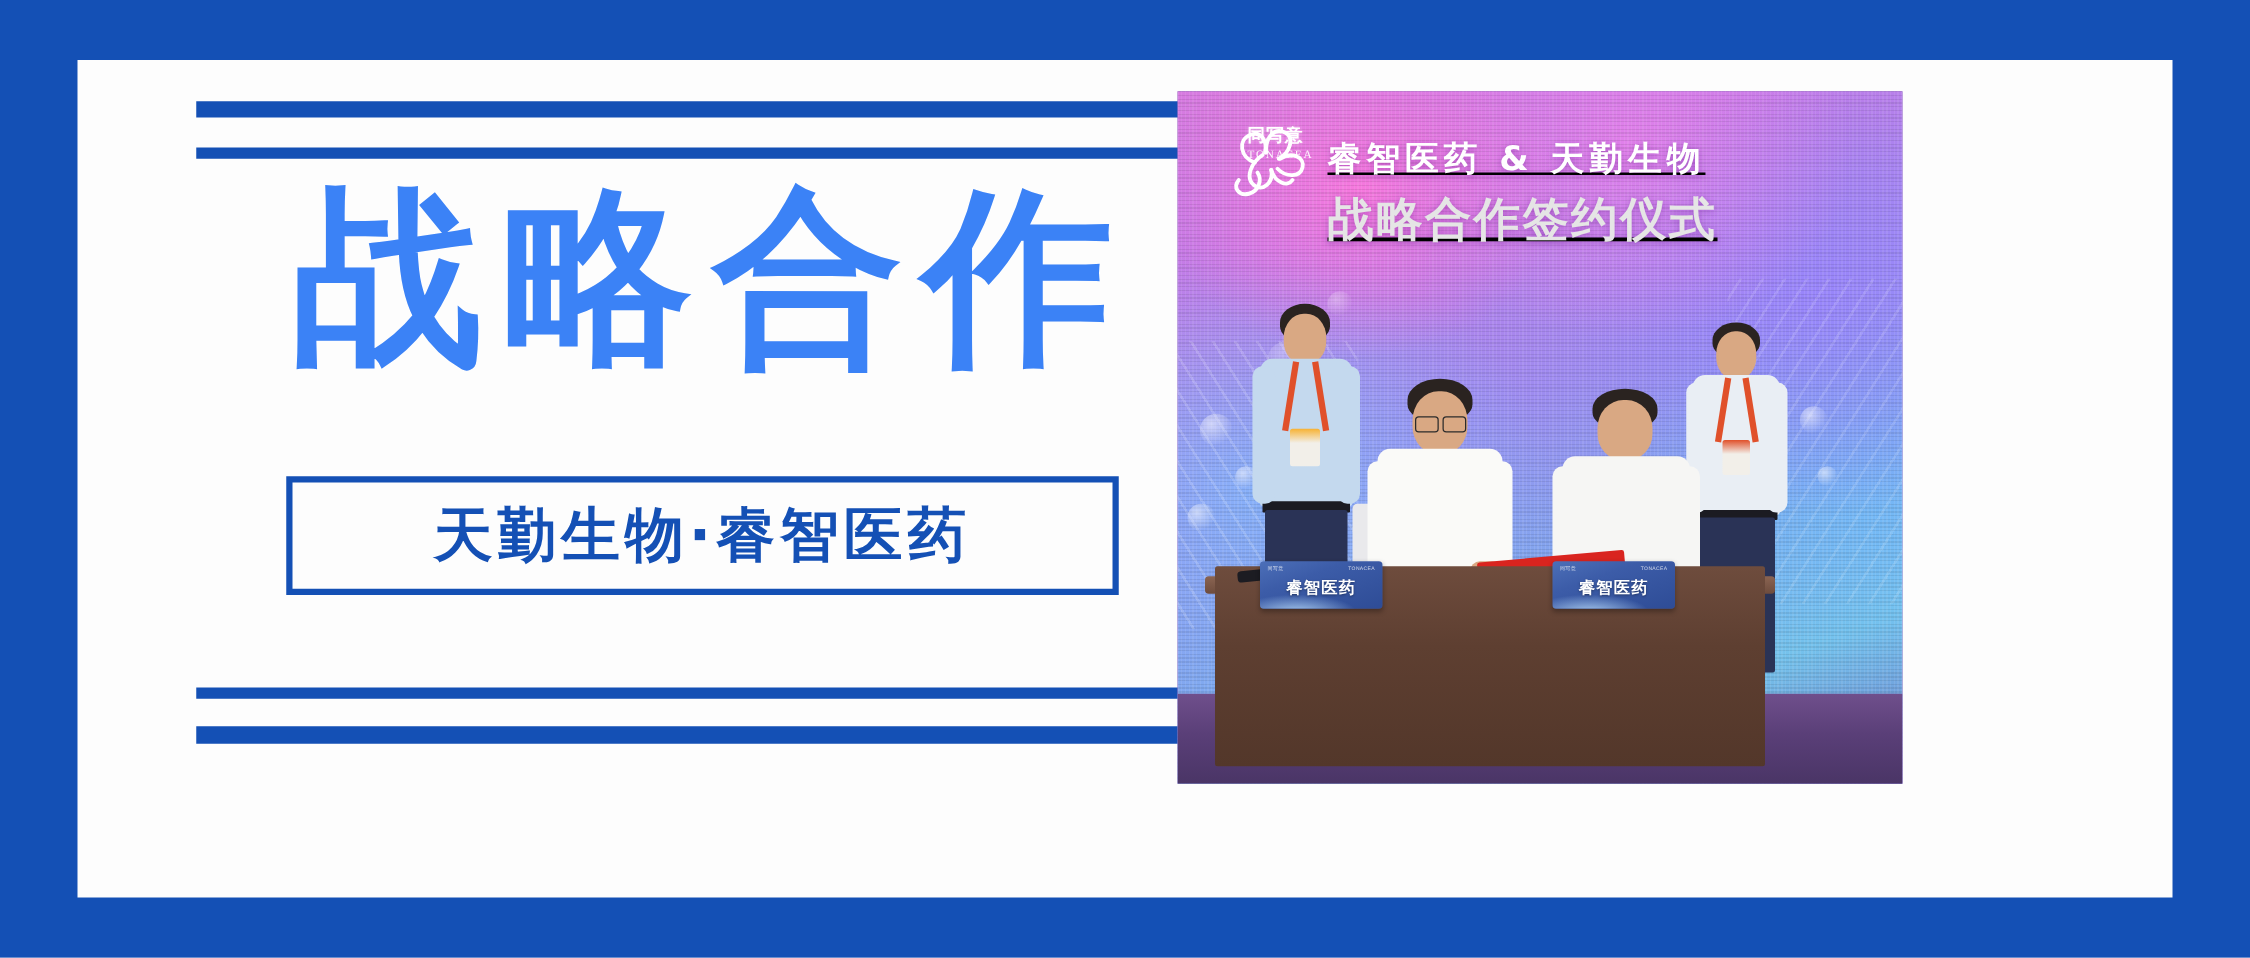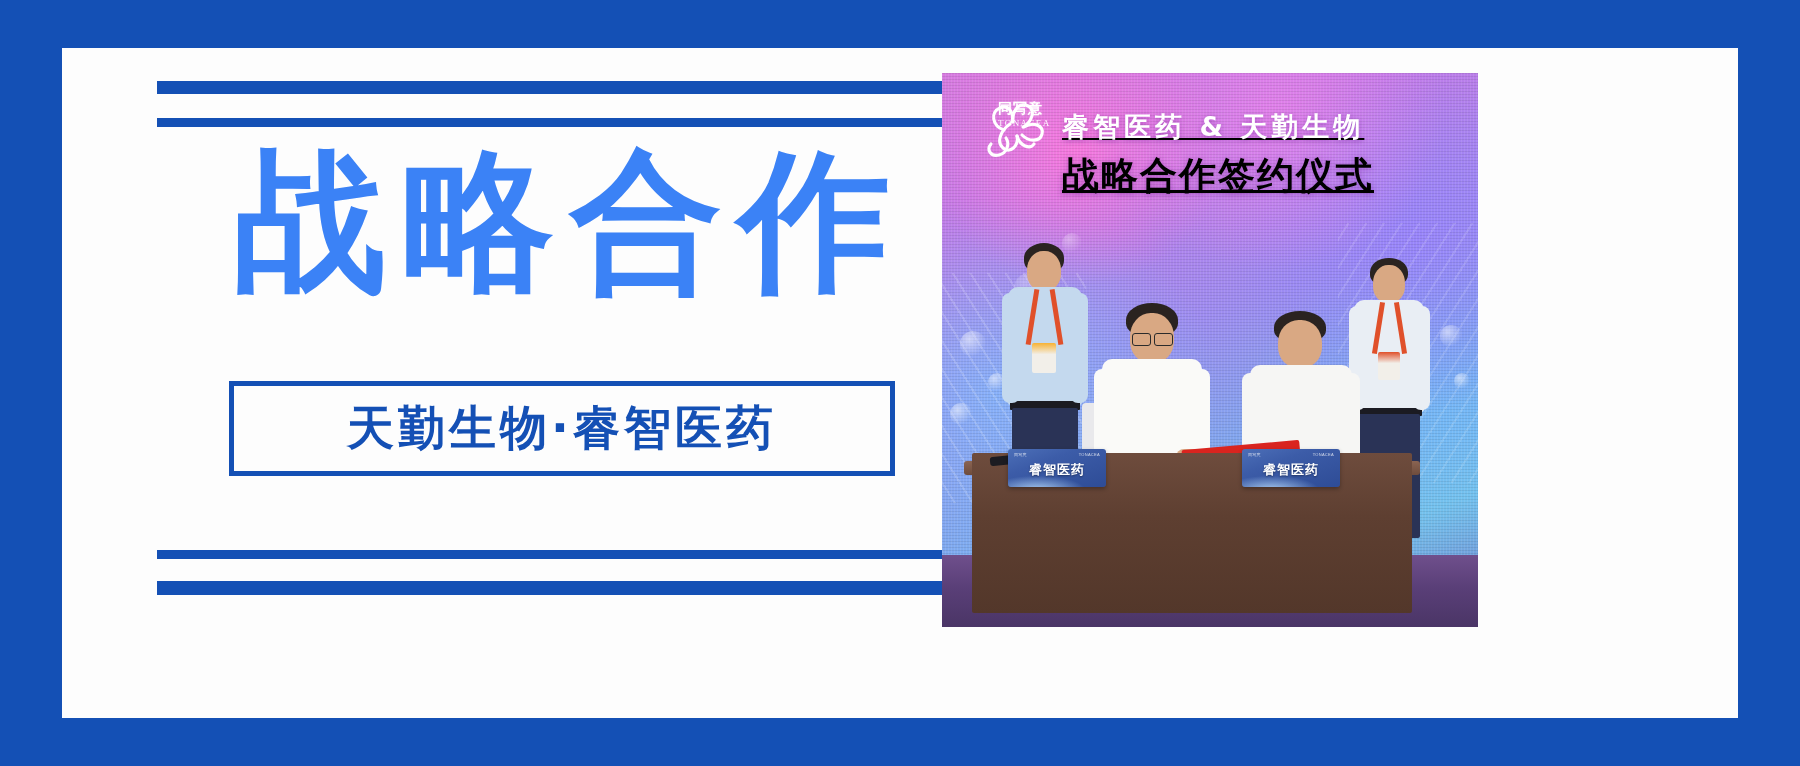--- a/index.html
+++ b/index.html
@@ -65,20 +65,21 @@
     white-space:nowrap;
   }
 
   
   .photo{
     position:absolute;
     left:880px;top:25px;
     width:536px;height:554px;
     overflow:hidden;
     background:#8B63C0;
+    padding-left:44px;
   }
   .photo-bg{
     position:absolute;inset:0;
     background:
       radial-gradient(ellipse 40% 35% at 25% 14%, rgba(255,120,220,.85), rgba(255,120,220,0) 70%),
       radial-gradient(ellipse 45% 40% at 62% 8%, rgba(236,130,235,.75), rgba(236,130,235,0) 70%),
       radial-gradient(ellipse 50% 45% at 88% 30%, rgba(150,130,255,.7), rgba(150,130,255,0) 70%),
       radial-gradient(ellipse 60% 50% at 10% 58%, rgba(120,200,255,.6), rgba(120,200,255,0) 70%),
       radial-gradient(ellipse 55% 45% at 95% 62%, rgba(110,190,255,.55), rgba(110,190,255,0) 70%),
       linear-gradient(160deg,#D77BE0 0%,#C07BE8 22%,#9E8CF0 45%,#7FA8EE 65%,#76C3E8 82%,#6E74C8 100%);
@@ -125,21 +126,21 @@
     color:#ffffff;
     font-family:"DejaVu Sans","Liberation Sans",sans-serif;
     font-weight:bold;
     font-size:27px;
     letter-spacing:4px;
     white-space:nowrap;
     text-shadow:0 1px 5px rgba(120,40,160,.45);
   }
   .banner-line2{
     margin-top:6px;
-    color:#000000;
+    color:#e5e5e5;
     font-family:"DejaVu Sans","Liberation Sans",sans-serif;
     font-weight:bold;
     font-size:37px;
     letter-spacing:2px;
     white-space:nowrap;
     text-shadow:0 1px 6px rgba(120,40,160,.45);
   }
 
   
   .stage-floor{

